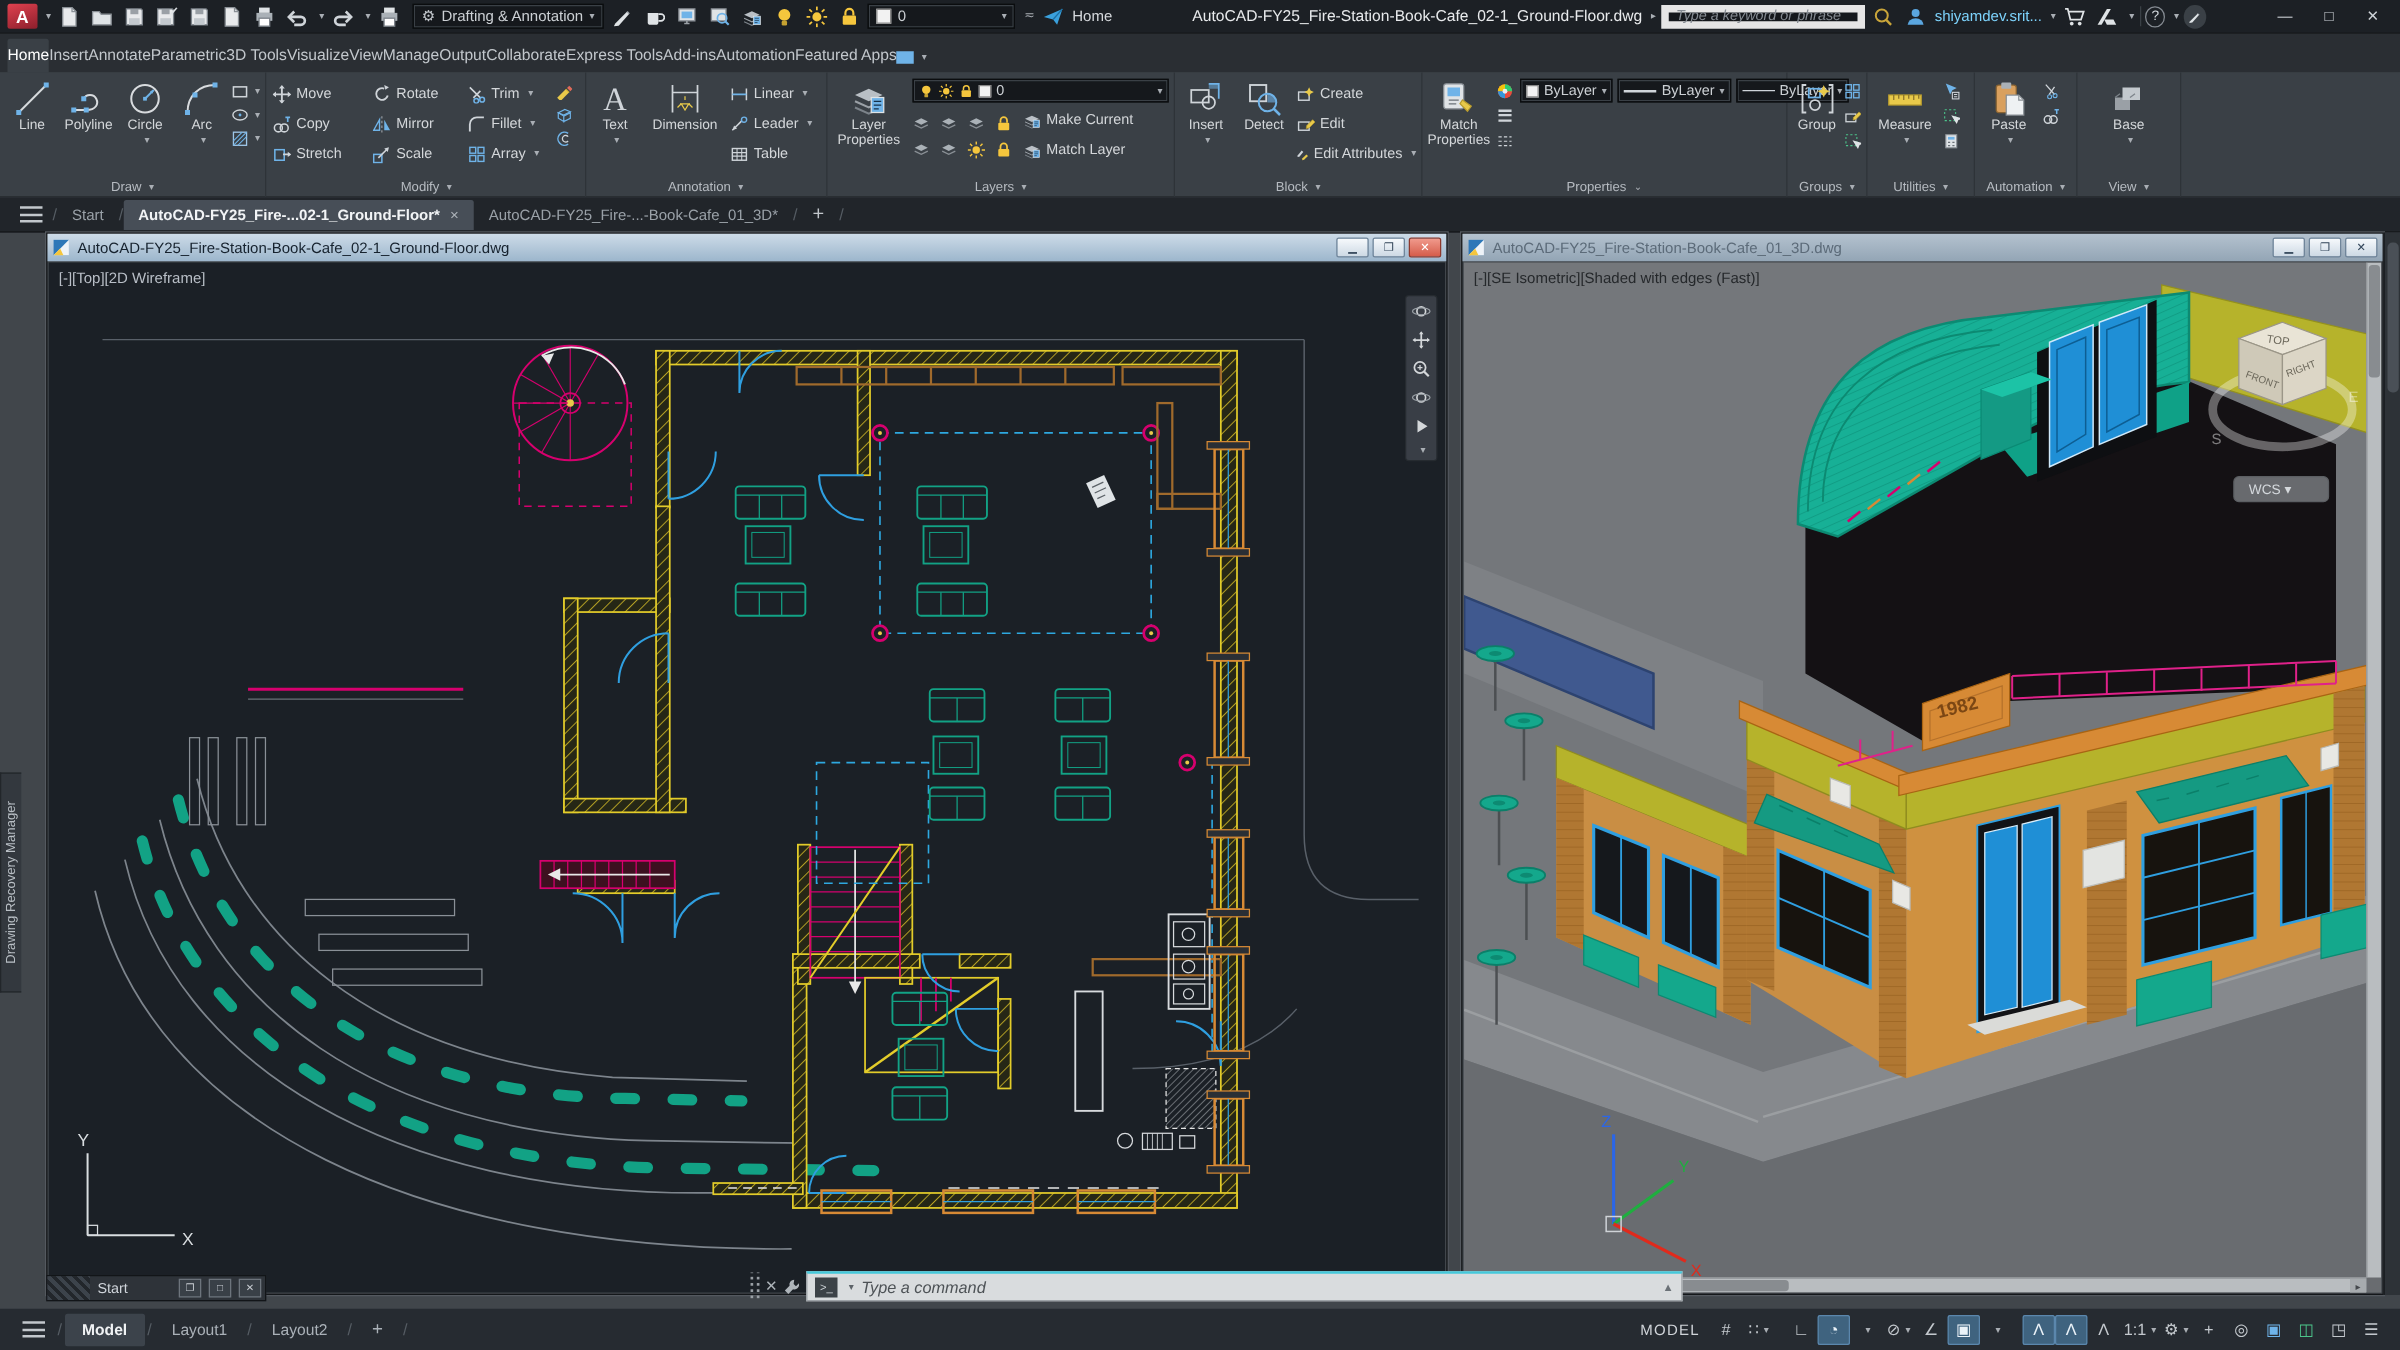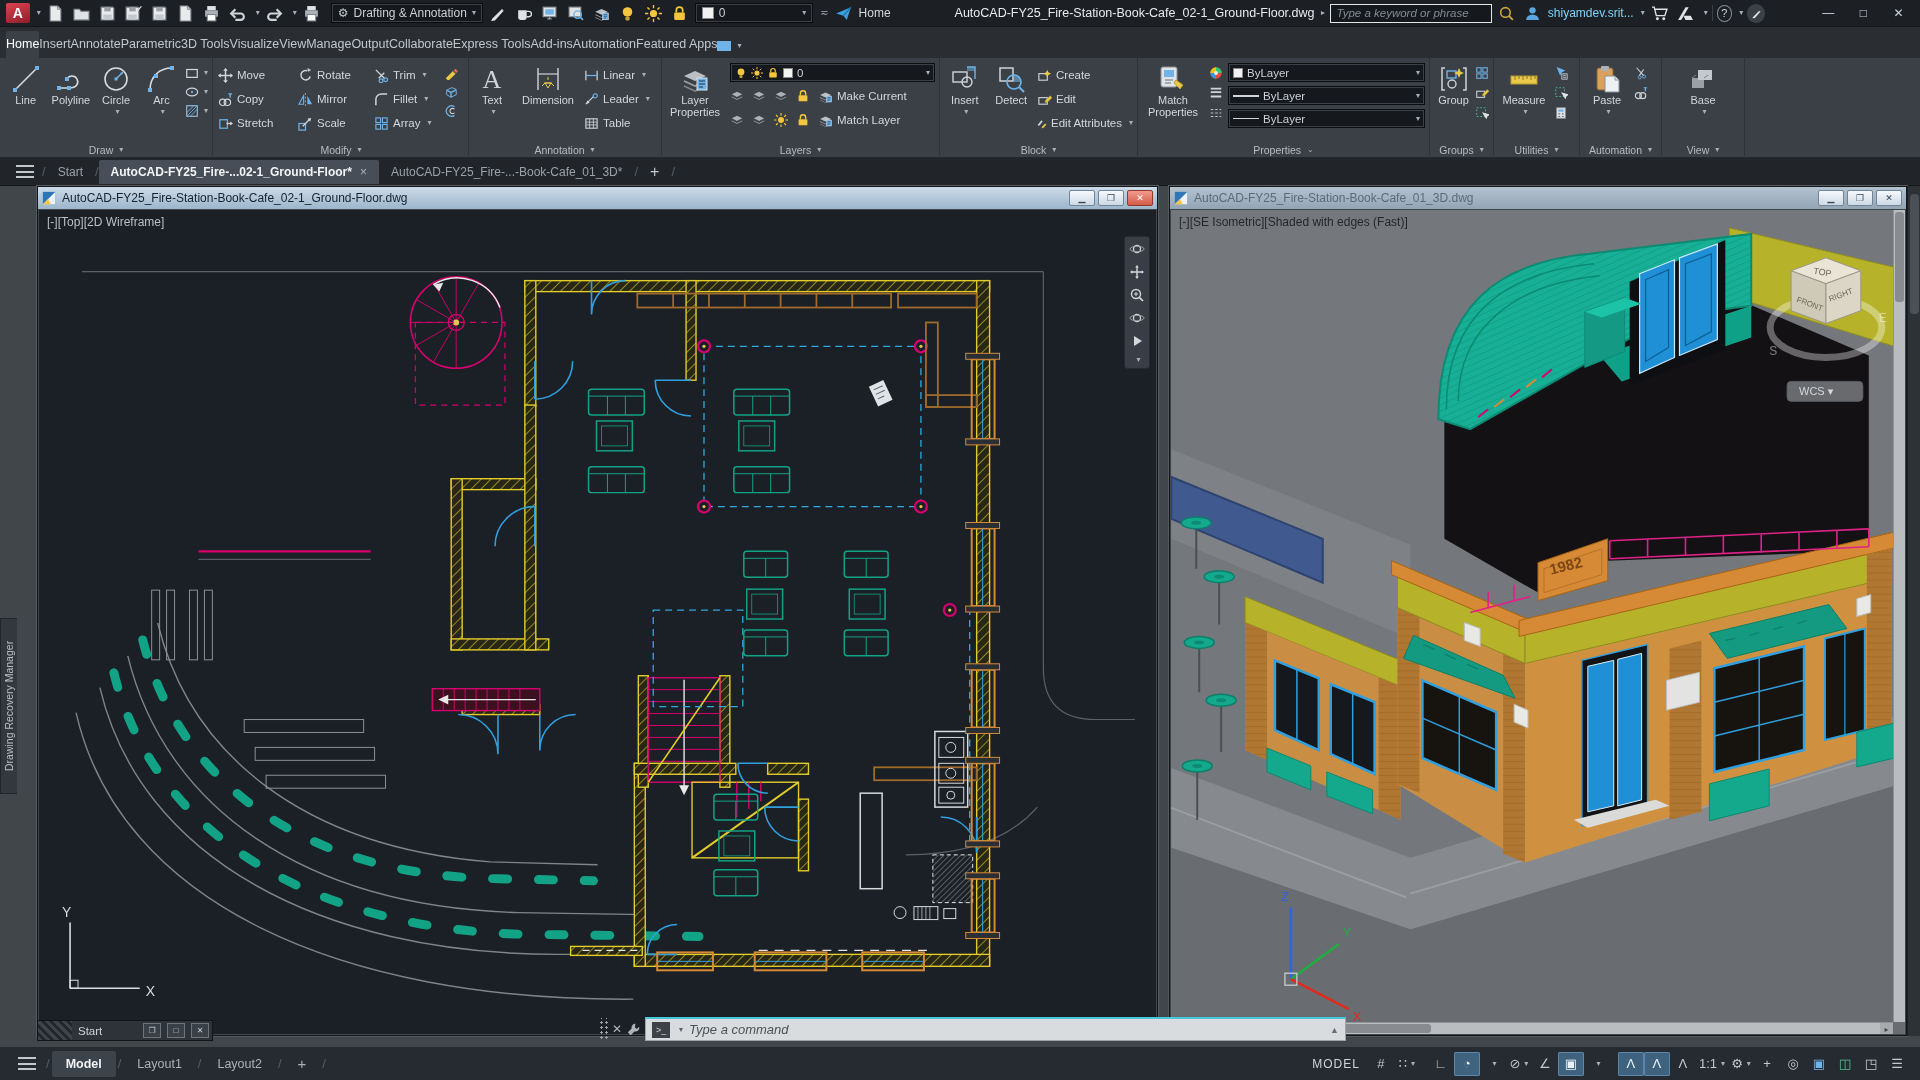--- a/index.html
+++ b/index.html
@@ -9,21 +9,21 @@
   .flex{display:flex;align-items:center}
   .cr{font-size:8px;color:#a9aeb4;margin-left:3px;line-height:1}
   svg.ii{width:17px;height:17px;flex:0 0 auto}
   svg.bi{width:30px;height:30px}
   
   #titlebar{left:0;top:0;width:1920px;height:27px;background:#1c2025;display:flex;align-items:center;gap:4px;padding:0 6px;border-bottom:1px solid #14171a}
   .logo{width:26px;height:20px;background:linear-gradient(160deg,#e0414f,#8d1f2c);border-radius:2px;color:#fff;font-weight:bold;font-size:14px;display:flex;align-items:center;justify-content:center}
   .qbtn{width:24px;height:22px;display:flex;align-items:center;justify-content:center;border-radius:2px}
   .combo{height:20px;background:#15181c;border:1px solid #0a0c0e;box-shadow:inset 0 0 0 1px #3a4046;display:flex;align-items:center;padding:0 6px;gap:5px;color:#ccd0d4}
   .tb-title{color:#e8eaec;font-size:12.5px;white-space:nowrap}
-  .tb-search{width:176px;height:19px;background:#15181c;border:1px solid #e5e5e5;color:#858b92;font-style:italic;display:flex;align-items:center;padding:0 6px;font-size:11.5px}
+  .tb-search{width:176px;height:19px;background:#15181c;border:6px solid #e5e5e5;color:#858b92;font-style:italic;display:flex;align-items:center;padding:0 6px;font-size:11.5px}
   .winctl{width:34px;height:22px;display:flex;align-items:center;justify-content:center;color:#ced3d8;font-size:12px}
   
   #rtabs{left:0;top:27px;width:1920px;height:31px;background:#2a2e33;display:flex;align-items:flex-end;padding-left:6px}
   .rtab{padding:6px 0 7px;font-size:12.5px;color:#c2c7cc;white-space:nowrap}
   .rtab.active{background:#3a4046;color:#fff;border-radius:2px 2px 0 0}
   
   #ribbon{left:0;top:58px;width:1920px;height:100px;background:#3a4046;border-bottom:1px solid #24282c}
   .panel{position:absolute;top:0;height:100px;border-right:1px solid #2e3338}
   .pbody{position:absolute;left:0;right:0;top:0;height:83px;display:flex;align-items:flex-start;padding:3px 4px 0;gap:2px}
   .plabel{position:absolute;left:0;right:0;bottom:0;height:16px;display:flex;align-items:center;justify-content:center;font-size:10.5px;color:#b6bbc1;gap:3px}
@@ -769,21 +769,21 @@
           <svg class="ii" style="width:12px;height:12px">
               <use href="#i-sun"></use>
             </svg>
           <svg class="ii" style="width:12px;height:12px">
               <use href="#i-lock"></use>
             </svg>
           <span class="sw" style="width:10px;height:10px"></span>
           <span>0</span>
           <span class="cr" style="margin-left:auto">▾</span>
         </div>
-        <div style="display:flex;gap:8px;align-items:center">
+        <div style="display:flex;gap:8px;align-items:flex-end">
           <span class="mini">
               <svg>
                 <use href="#i-lyr"></use>
               </svg>
             </span>
           <span class="mini">
               <svg>
                 <use href="#i-lyr"></use>
               </svg>
             </span>
@@ -901,21 +901,21 @@
             <svg viewBox="0 0 16 16" style="width:14px;height:14px">
               <path d="M2 3h12M2 7h12M2 12h12" stroke="#cfd4d9" stroke-width="2.2"></path>
             </svg>
           </span>
         <span class="mini">
             <svg viewBox="0 0 16 16" style="width:14px;height:14px">
               <path d="M2 4h12M2 8h12M2 12h12" stroke="#cfd4d9" stroke-width="1" stroke-dasharray="3 2"></path>
             </svg>
           </span>
       </div>
-      <div style="display:flex;flex-direction:column;gap:4px;flex:1;padding-top:2px">
+      <div style="display:flex;flex-direction:row;gap:4px;flex:1;padding-top:2px">
         <div class="rcombo">
             <span class="sw" style="width:10px;height:10px"></span>
             <span>ByLayer</span>
             <span class="cr" style="margin-left:auto">▾</span>
           </div>
         <div class="rcombo">
             <span style="width:26px;height:2px;background:#cfd4d9"></span>
             <span>ByLayer</span>
             <span class="cr" style="margin-left:auto">▾</span>
           </div>

